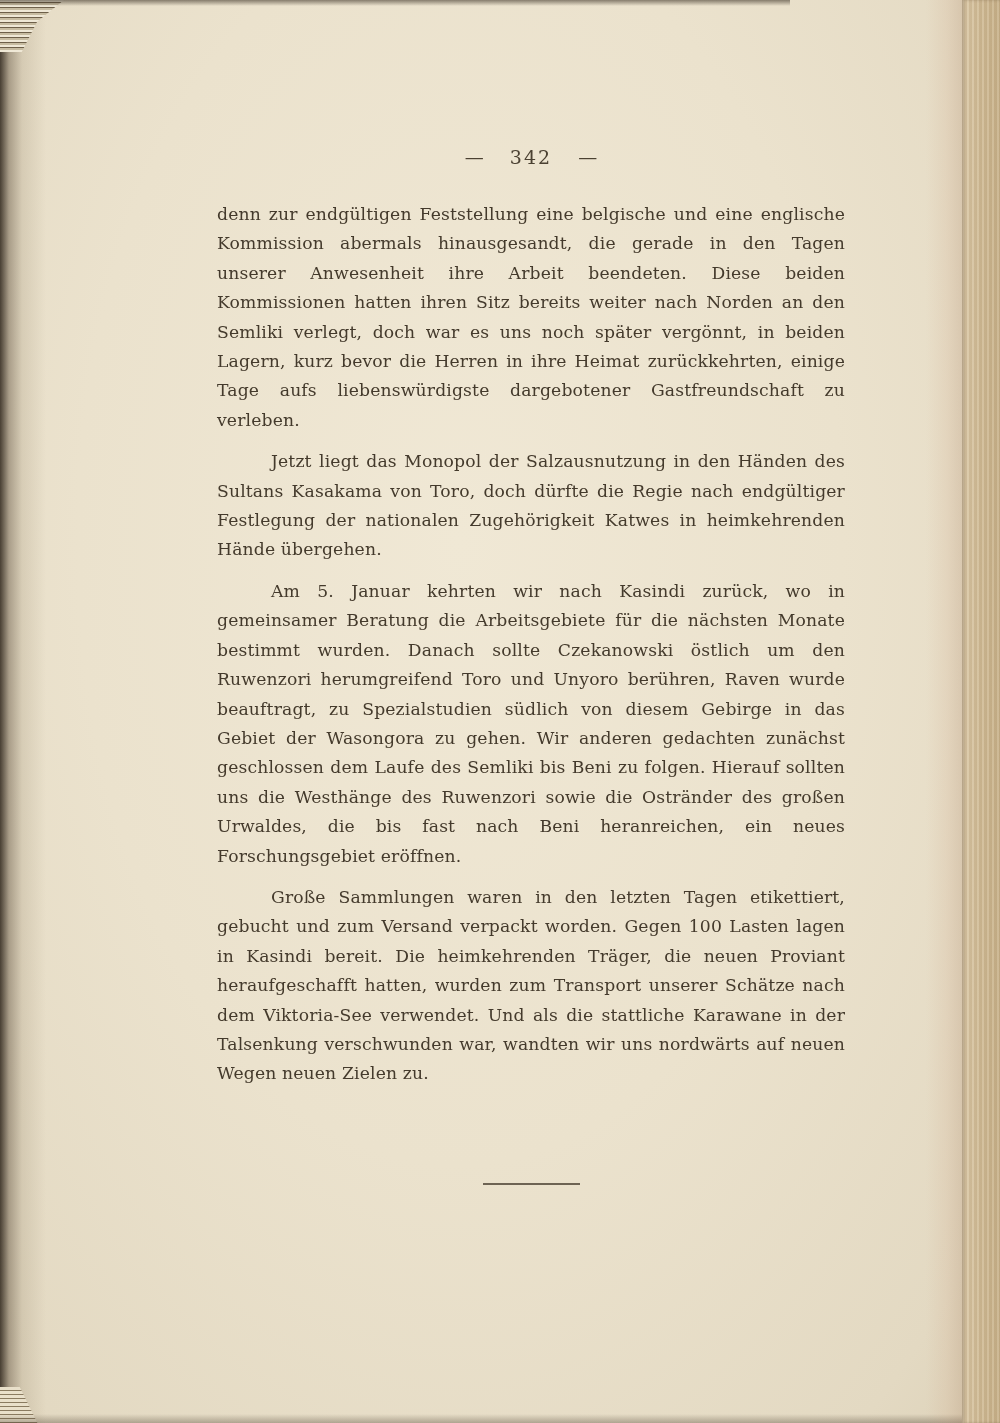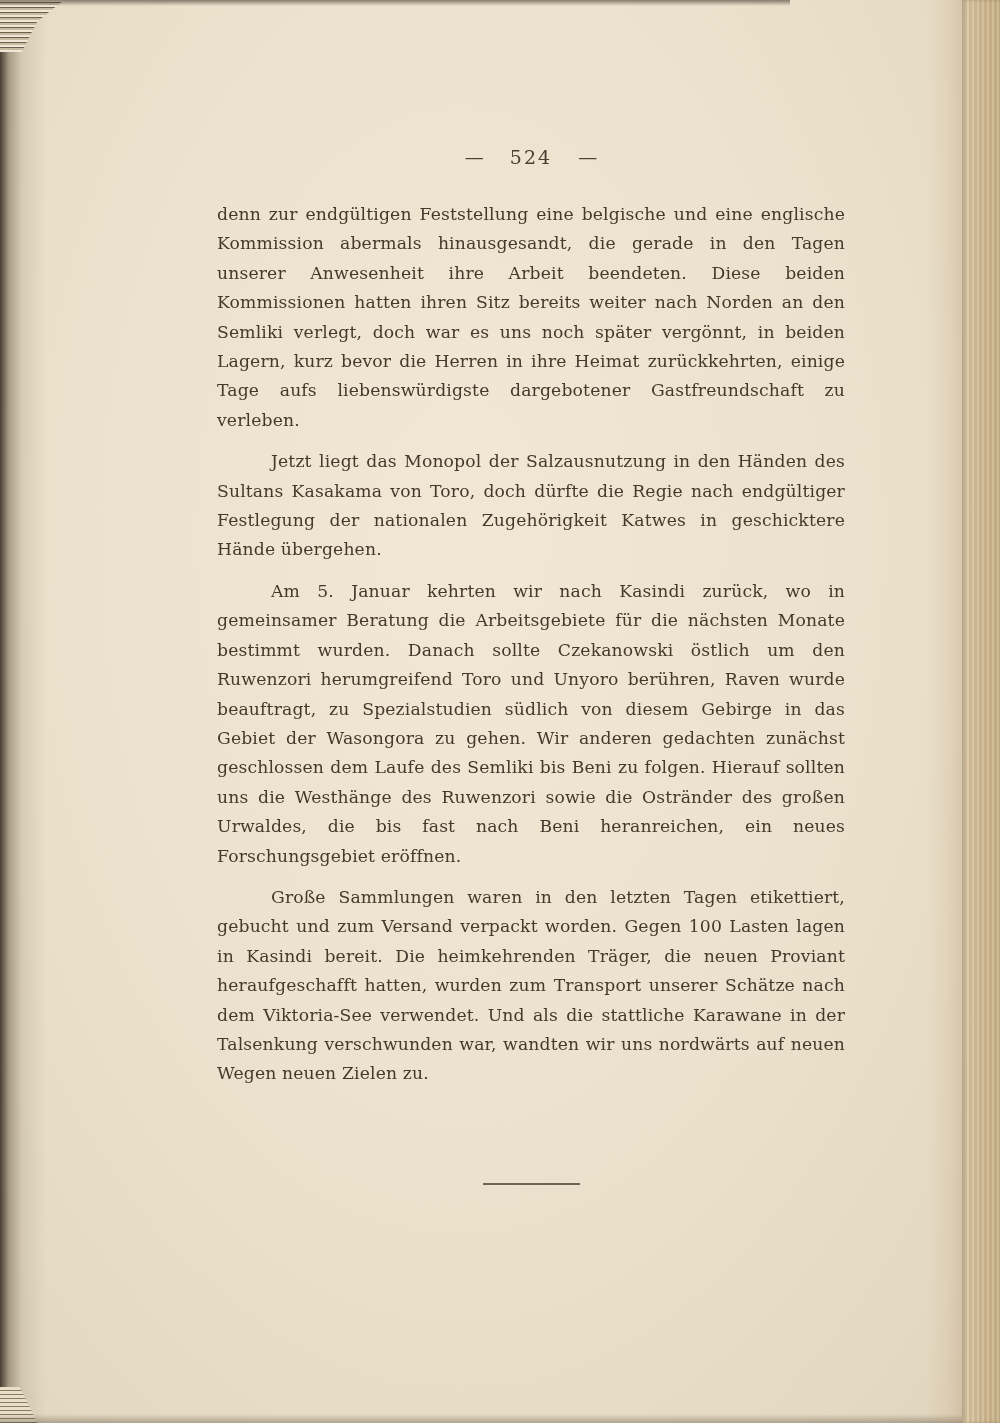--- a/index.html
+++ b/index.html
@@ -106,26 +106,26 @@
 <div class="page-stack-bottom-left"></div>
 <div class="top-scan-edge"></div>
 <div class="bottom-scan-edge"></div>
 <div class="right-page-curve"></div>
 <div class="right-page-edges"></div>
 
 <div class="text-block">
 
   <div class="page-header">
     <span class="dash">—</span>
-    <span>524</span>
+    <span>342</span>
     <span class="dash">—</span>
   </div>
 
   <div class="body-text">
     <p>denn zur endgültigen Feststellung eine belgische und eine englische Kommission abermals hinausgesandt, die gerade in den Tagen unserer Anwesenheit ihre Arbeit beendeten. Diese beiden Kommissionen hatten ihren Sitz bereits weiter nach Norden an den Semliki verlegt, doch war es uns noch später vergönnt, in beiden Lagern, kurz bevor die Herren in ihre Heimat zurückkehrten, einige Tage aufs liebenswürdigste dargebotener Gastfreundschaft zu verleben.</p>
-    <p class="indent">Jetzt liegt das Monopol der Salzausnutzung in den Händen des Sultans Kasakama von Toro, doch dürfte die Regie nach endgültiger Festlegung der nationalen Zugehörigkeit Katwes in geschicktere Hände übergehen.</p>
+    <p class="indent">Jetzt liegt das Monopol der Salzausnutzung in den Händen des Sultans Kasakama von Toro, doch dürfte die Regie nach endgültiger Festlegung der nationalen Zugehörigkeit Katwes in heimkehrenden Hände übergehen.</p>
     <p class="indent">Am 5. Januar kehrten wir nach Kasindi zurück, wo in gemeinsamer Beratung die Arbeitsgebiete für die nächsten Monate bestimmt wurden. Danach sollte Czekanowski östlich um den Ruwenzori herumgreifend Toro und Unyoro berühren, Raven wurde beauftragt, zu Spezialstudien südlich von diesem Gebirge in das Gebiet der Wasongora zu gehen. Wir anderen gedachten zunächst geschlossen dem Laufe des Semliki bis Beni zu folgen. Hierauf sollten uns die Westhänge des Ruwenzori sowie die Ostränder des großen Urwaldes, die bis fast nach Beni heranreichen, ein neues Forschungsgebiet eröffnen.</p>
     <p class="indent">Große Sammlungen waren in den letzten Tagen etikettiert, gebucht und zum Versand verpackt worden. Gegen 100 Lasten lagen in Kasindi bereit. Die heimkehrenden Träger, die neuen Proviant heraufgeschafft hatten, wurden zum Transport unserer Schätze nach dem Viktoria-See verwendet. Und als die stattliche Karawane in der Talsenkung verschwunden war, wandten wir uns nordwärts auf neuen Wegen neuen Zielen zu.</p>
   </div>
 
   <div class="section-divider"></div>
 
 </div>
 
 </body></html>

